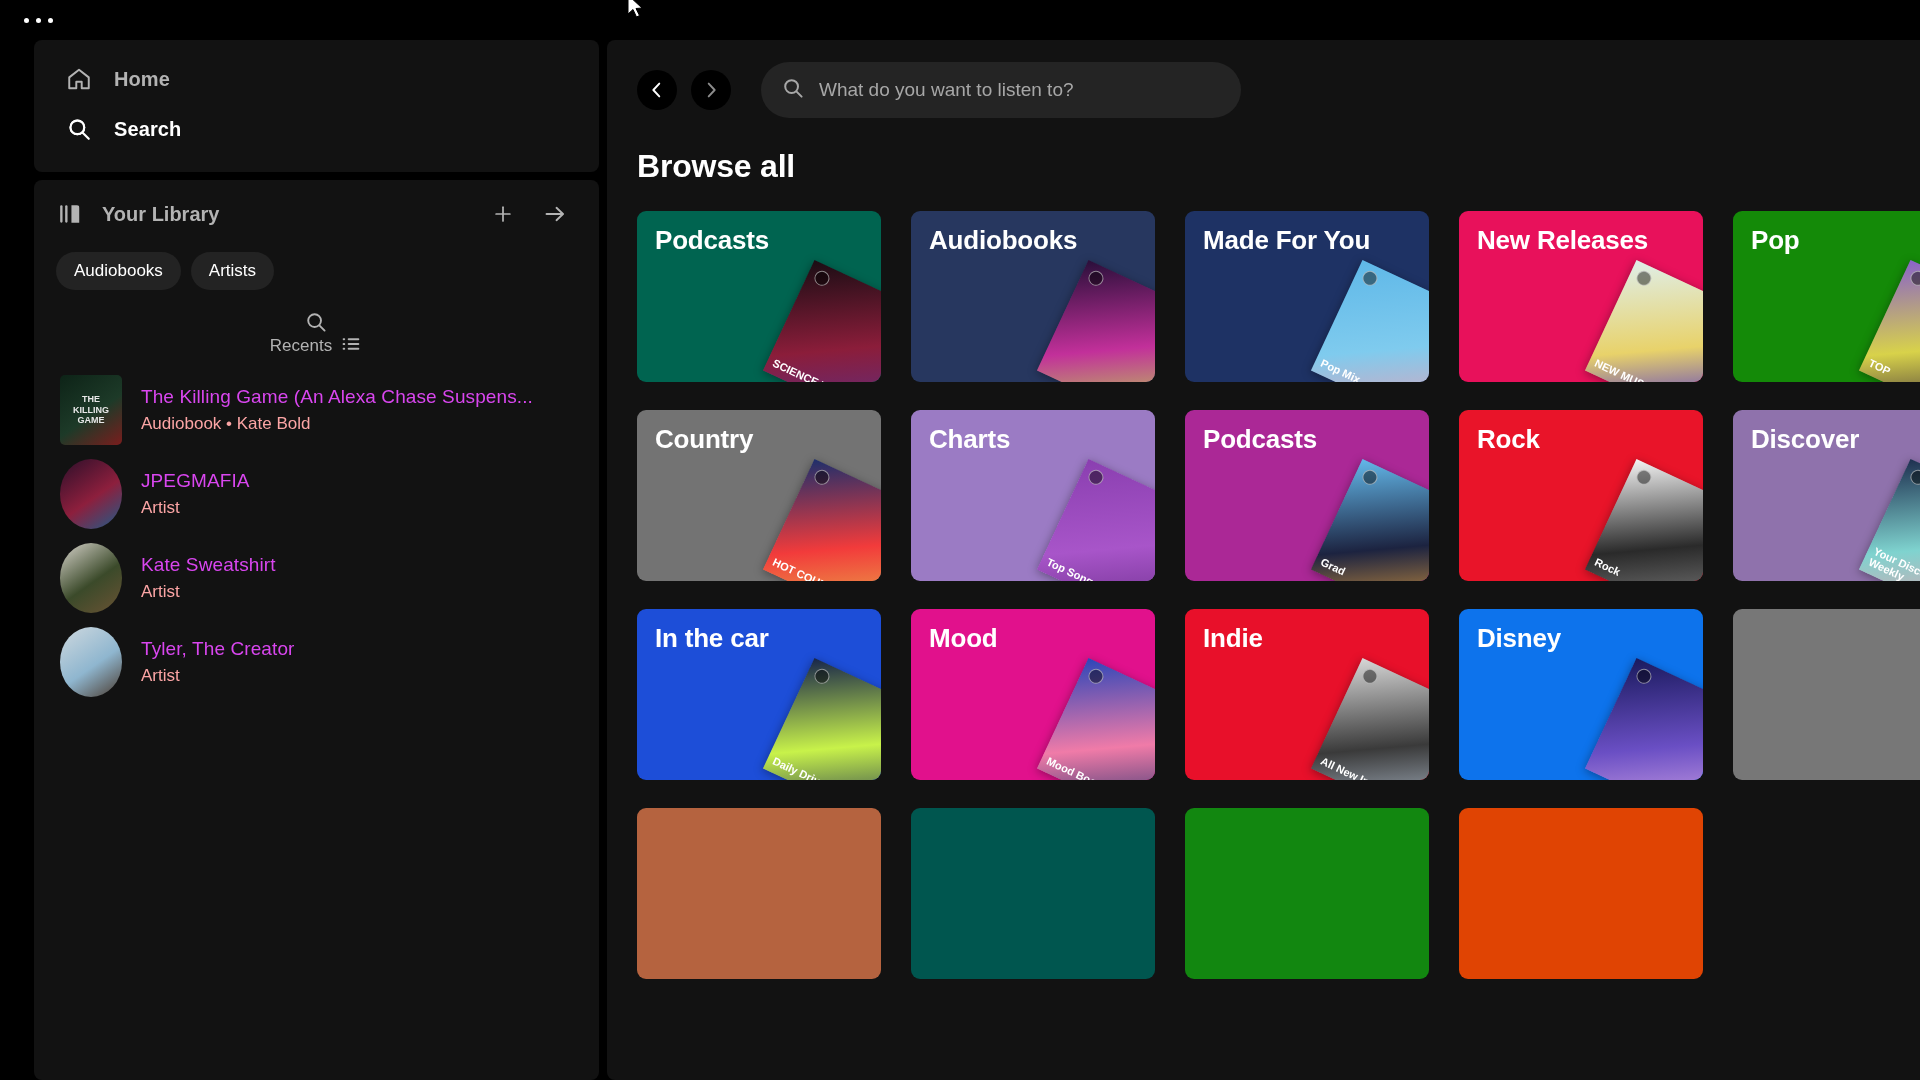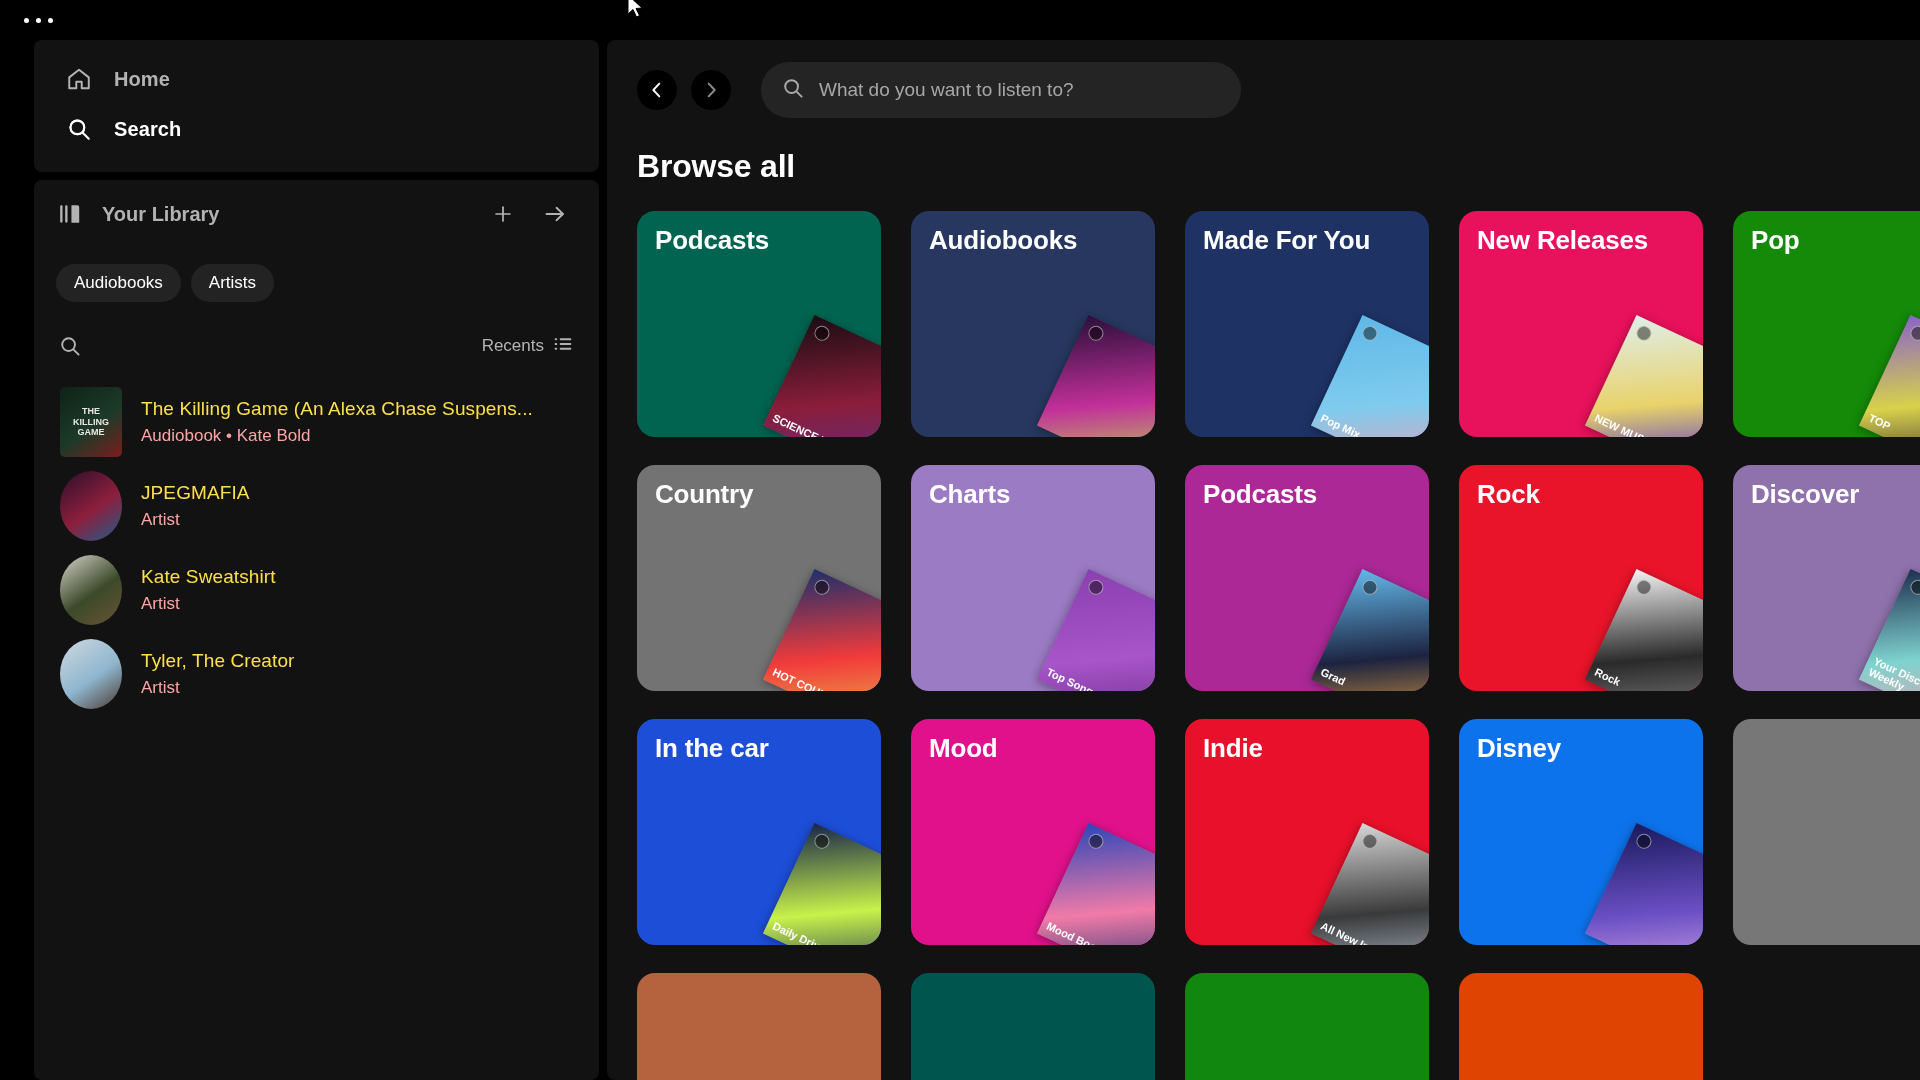--- a/index.html
+++ b/index.html
@@ -34,21 +34,21 @@
   .nav-item{
     display:flex; align-items:center; gap:20px;
     height:50px; padding:0 30px; cursor:pointer;
   }
   .nav-item .lbl{ font-size:20px; font-weight:700; color:#b3b3b3; letter-spacing:.1px; }
   .nav-item.active .lbl{ color:#fff; }
   .nav-item .ico{ width:30px; height:30px; display:flex; align-items:center; justify-content:center; color:#fff; }
 
   .lib-card{
     background:#121212; border-radius:8px; flex:1;
-    display:flex; flex-direction:column; overflow:hidden; min-height:0;gap:12px;
+    display:flex; flex-direction:column; overflow:hidden; min-height:0;
   }
   .lib-head{
     display:flex; align-items:center; height:68px;
     padding:0 26px 0 22px; gap:16px;
   }
   .lib-head .lib-ico{ width:30px; height:30px; display:flex; align-items:center; justify-content:center; }
   .lib-title{ font-size:20px; font-weight:700; color:#b3b3b3; }
   .lib-head .spacer{ flex:1; }
   .icon-btn{
     width:36px; height:36px; display:flex; align-items:center; justify-content:center;
@@ -58,36 +58,37 @@
   .chips{ display:flex; gap:10px; padding:4px 22px 0 22px; }
   .chip{
     background:#232323; color:#fff; border:none; border-radius:999px;
     padding:9px 18px; font-size:17px; font-weight:400; cursor:pointer;
     font-family:"Liberation Sans", sans-serif;
   }
 
   .lib-tools{
     display:flex; align-items:center; justify-content:space-between;
     padding:20px 26px 10px 24px;
+    flex-direction:column;
   }
   .lib-tools .left{ display:flex; align-items:center; color:#b3b3b3; }
   .lib-tools .right{ display:flex; align-items:center; gap:9px; cursor:pointer; }
   .recents-lbl{ color:#b3b3b3; font-size:17px; }
 
   .lib-list{ overflow:hidden; padding:0 10px 0 14px; }
   .lib-row{
     display:flex; align-items:center; gap:19px;
     padding:9px 12px; border-radius:6px; cursor:pointer; height:84px;
   }
   .thumb{ width:62px; height:70px; flex:0 0 62px; overflow:hidden; position:relative; background:#282828; }
   .thumb.sq{ border-radius:5px; }
   .thumb.circ{ border-radius:50%; }
   .row-meta{ min-width:0; display:flex; flex-direction:column; gap:6px; }
   .row-title{
-    font-size:19px; color:#fde047; font-weight:400; white-space:nowrap;
+    font-size:19px; color:#d946ef; font-weight:400; white-space:nowrap;
     overflow:hidden; text-overflow:ellipsis; max-width:440px; letter-spacing:.1px;
   }
   .row-sub{ font-size:17px; color:#fca5a5; white-space:nowrap; }
 
   
   .main{
     flex:1; background:#121212; border-radius:8px;
     display:flex; flex-direction:column; overflow:hidden; min-width:0;
     margin-right:0;
   }
@@ -101,21 +102,21 @@
     margin-left:16px; height:56px; width:480px; background:#242424;
     border-radius:999px; display:flex; align-items:center; gap:14px; padding:0 20px; cursor:text;
   }
   .searchbox .ph{ color:#a7a7a7; font-size:19px; }
 
   .content{ flex:1; padding:0 0 0 30px; overflow:hidden; }
   .browse-title{ font-size:32px; font-weight:700; color:#fff; letter-spacing:-.2px; margin:8px 0 26px 0; }
 
   .grid{ display:grid; grid-template-columns:repeat(5, 244px); gap:28px 30px; }
   .tile{
-    position:relative; height:226px; border-radius:18px; overflow:hidden; cursor:pointer;
+    position:relative; height:171px; border-radius:9px; overflow:hidden; cursor:pointer;
   }
   .tile .name{
     position:absolute; left:18px; top:14px; color:#fff;
     font-size:26px; font-weight:700; letter-spacing:-.2px; z-index:2; white-space:nowrap;
   }
   .art{
     position:absolute; right:-24px; bottom:-20px; width:122px; height:122px;
     transform:rotate(25deg); box-shadow:0 2px 10px rgba(0,0,0,.35); overflow:hidden;
   }
   .art .badge{

